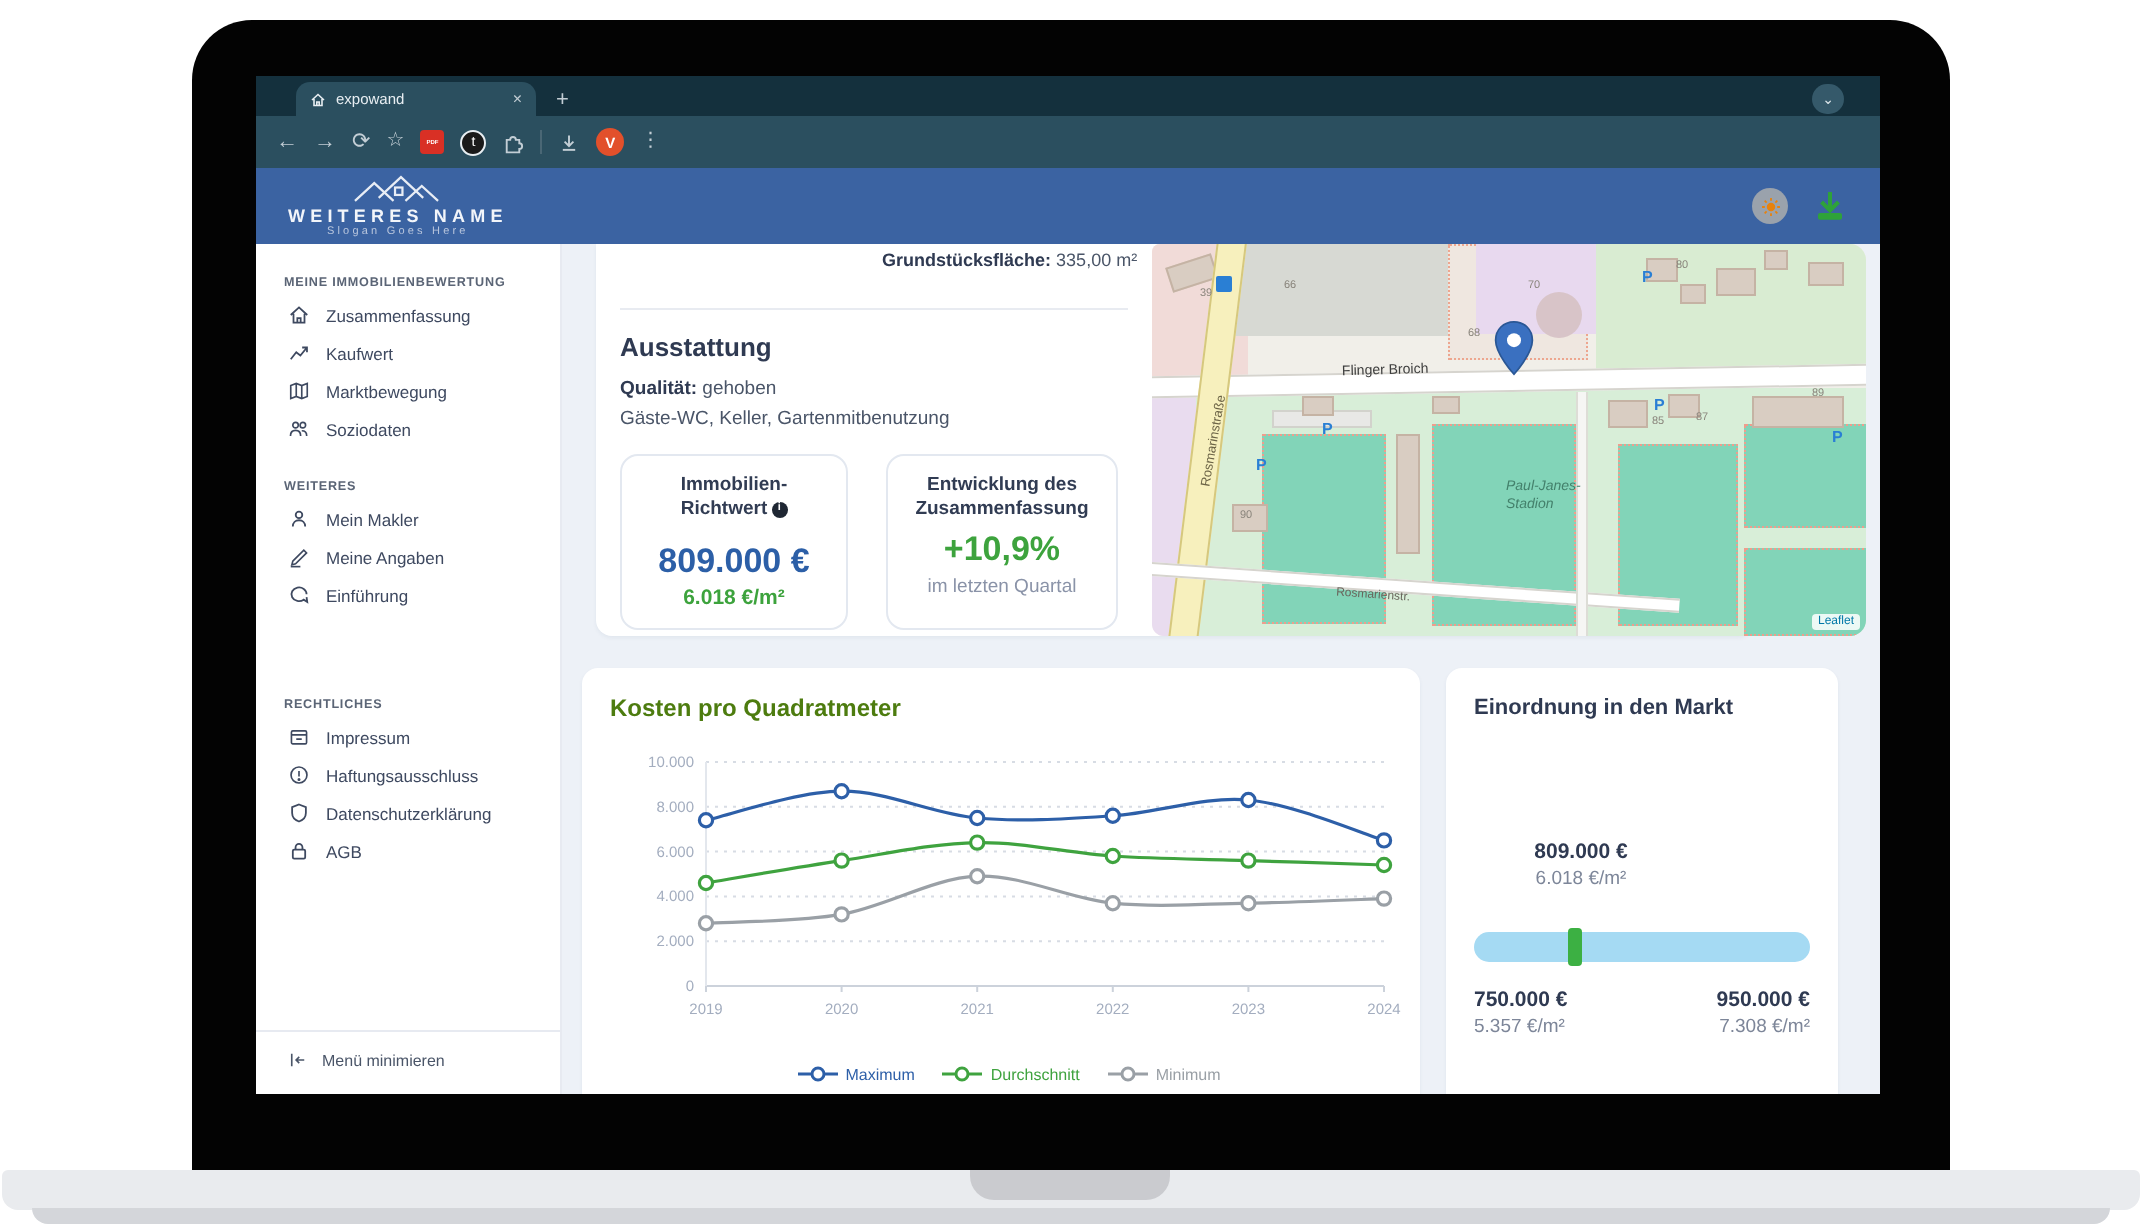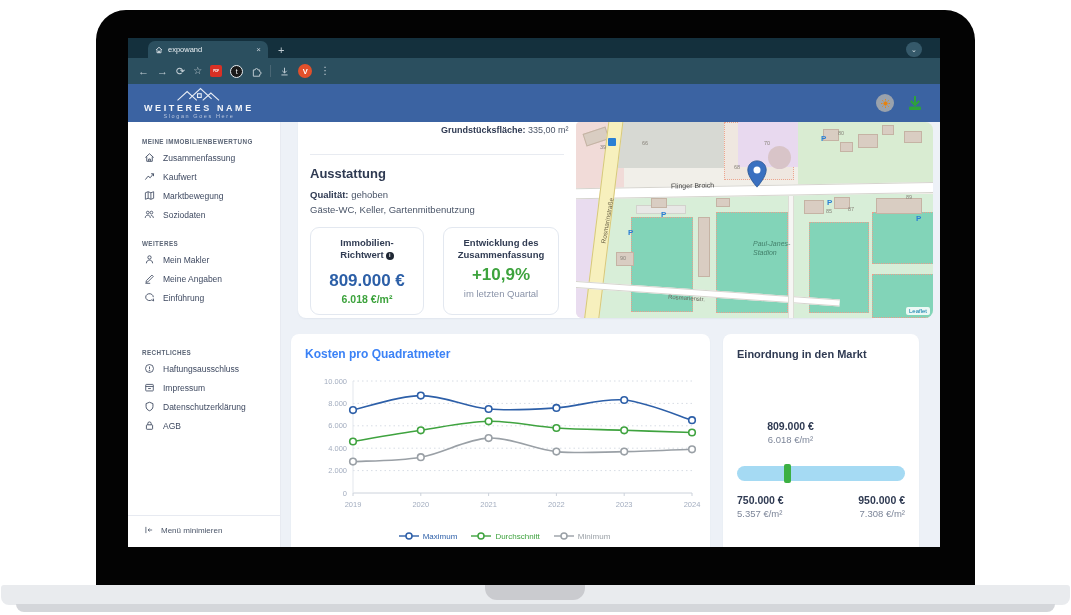--- a/index.html
+++ b/index.html
@@ -73,21 +73,21 @@
   .map * { position:absolute; }
   .mz { border:0; }
   .map-lbl { font-size:7px; color:#3d3d3d; white-space:nowrap; }
   .map-num { font-size:5.5px; color:#8a857c; white-space:nowrap; }
   .map-p { font-size:8px; font-weight:bold; color:#2a7fd4; white-space:nowrap; }
   .stadium-lbl { font-size:7px; color:#43806b; font-style:italic; text-align:center; line-height:1.25; white-space:nowrap; }
   .leaflet { right:3px; bottom:3px; background:rgba(255,255,255,.85); color:#0078a8; font-size:6px; padding:1px 3px; border-radius:2px; }
 
   
   .chart-card { position:absolute; left:10px; top:212px; width:419px; height:251px; padding:13px 6px 0 14px; }
-  .chart-title { font-size:12px; font-weight:bold; color:#3b82f6; }
+  .chart-title { font-size:12px; font-weight:bold; color:#4d7c0f; }
   .chart-sub { font-size:8.5px; color:#63739b; margin-top:3px; }
   .tick { font-size:7.5px; fill:#a3adbf; font-family:"Liberation Sans",sans-serif; }
   .legend { display:flex; justify-content:center; gap:14px; margin-top:4px; }
   .lg-item { display:flex; align-items:center; gap:4px; font-size:8px; }
 
   
   .market-card { position:absolute; left:442px; top:212px; width:196px; height:251px; padding:14px; }
   .mk-title { font-size:11px; font-weight:bold; color:#2f3a52; }
   .mk-cur { position:absolute; left:0; top:86px; width:135px; text-align:center; }
   .mk-price { font-size:10.5px; font-weight:bold; color:#2f3a52; }
@@ -225,35 +225,35 @@
           <svg width="11" height="11" viewBox="0 0 16 16">
               <path d="M13.5 7.5 a5.5 5 0 1 0 -2.1 3.9 L14 13 L13.5 9.5" fill="none" stroke="#3e4960" stroke-width="1.3"></path>
             </svg>
           <span>Einführung</span>
         </div>
 
         <div class="side-heading mt3">RECHTLICHES</div>
         <div class="side-item">
           <svg width="11" height="11" viewBox="0 0 16 16">
               <g fill="none" stroke="#3e4960" stroke-width="1.2">
+                <rect x="2.5" y="3.5" width="11" height="9.5" rx="1"></rect>
+                <path d="M2.5 6.5 H13.5 M6 9.5 H10"></path>
+              </g>
+            </svg>
+          <span>Impressum</span>
+        </div>
+        <div class="side-item">
+          <svg width="11" height="11" viewBox="0 0 16 16">
+              <g fill="none" stroke="#3e4960" stroke-width="1.2">
                 <circle cx="8" cy="8" r="5.8"></circle>
                 <path d="M8 5 V9"></path>
                 <circle cx="8" cy="11.2" r="0.5" fill="#3e4960"></circle>
               </g>
             </svg>
           <span>Haftungsausschluss</span>
-        </div>
-        <div class="side-item">
-          <svg width="11" height="11" viewBox="0 0 16 16">
-              <g fill="none" stroke="#3e4960" stroke-width="1.2">
-                <rect x="2.5" y="3.5" width="11" height="9.5" rx="1"></rect>
-                <path d="M2.5 6.5 H13.5 M6 9.5 H10"></path>
-              </g>
-            </svg>
-          <span>Impressum</span>
         </div>
         <div class="side-item">
           <svg width="11" height="11" viewBox="0 0 16 16">
               <path d="M8 1.8 L13 3.8 V8 c0 3.2-2.2 5.2-5 6.2 C5.2 13.2 3 11.2 3 8 V3.8 Z" fill="none" stroke="#3e4960" stroke-width="1.3"></path>
             </svg>
           <span>Datenschutzerklärung</span>
         </div>
         <div class="side-item">
           <svg width="11" height="11" viewBox="0 0 16 16">
               <g fill="none" stroke="#3e4960" stroke-width="1.3">

